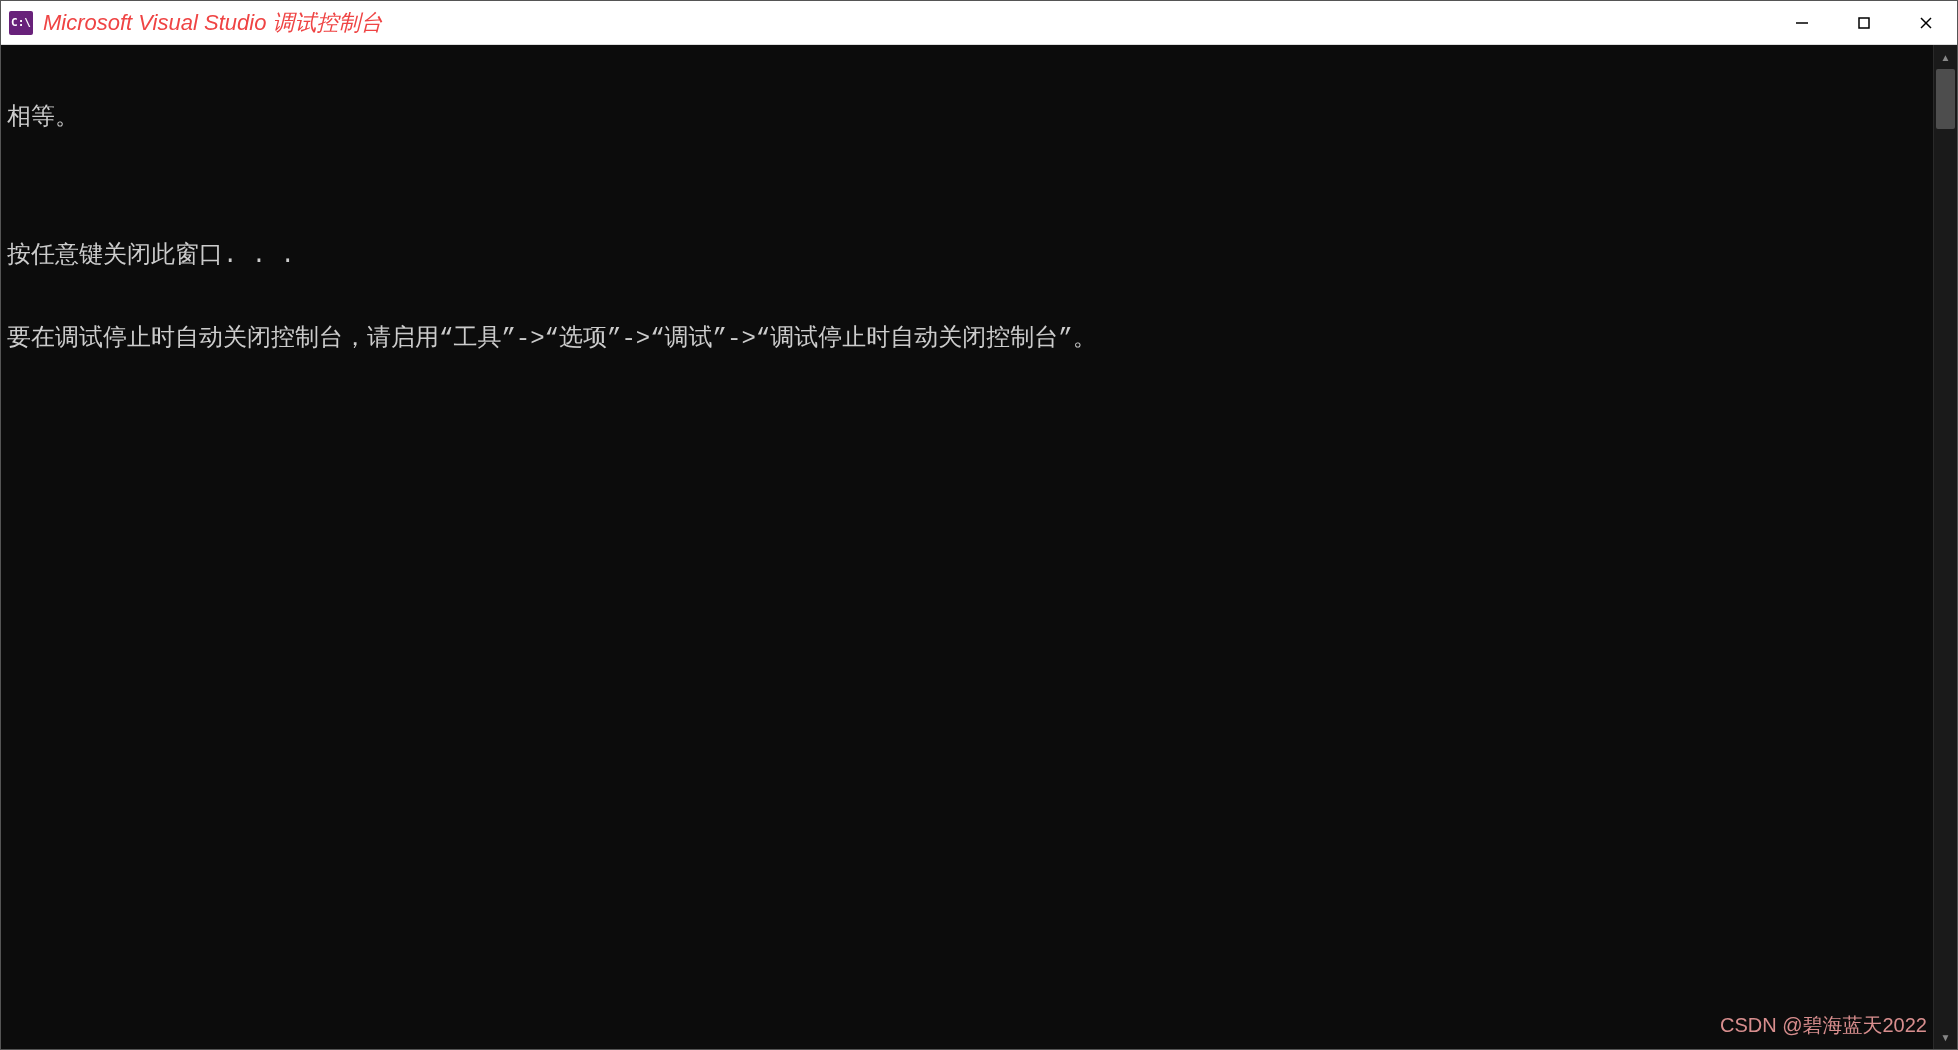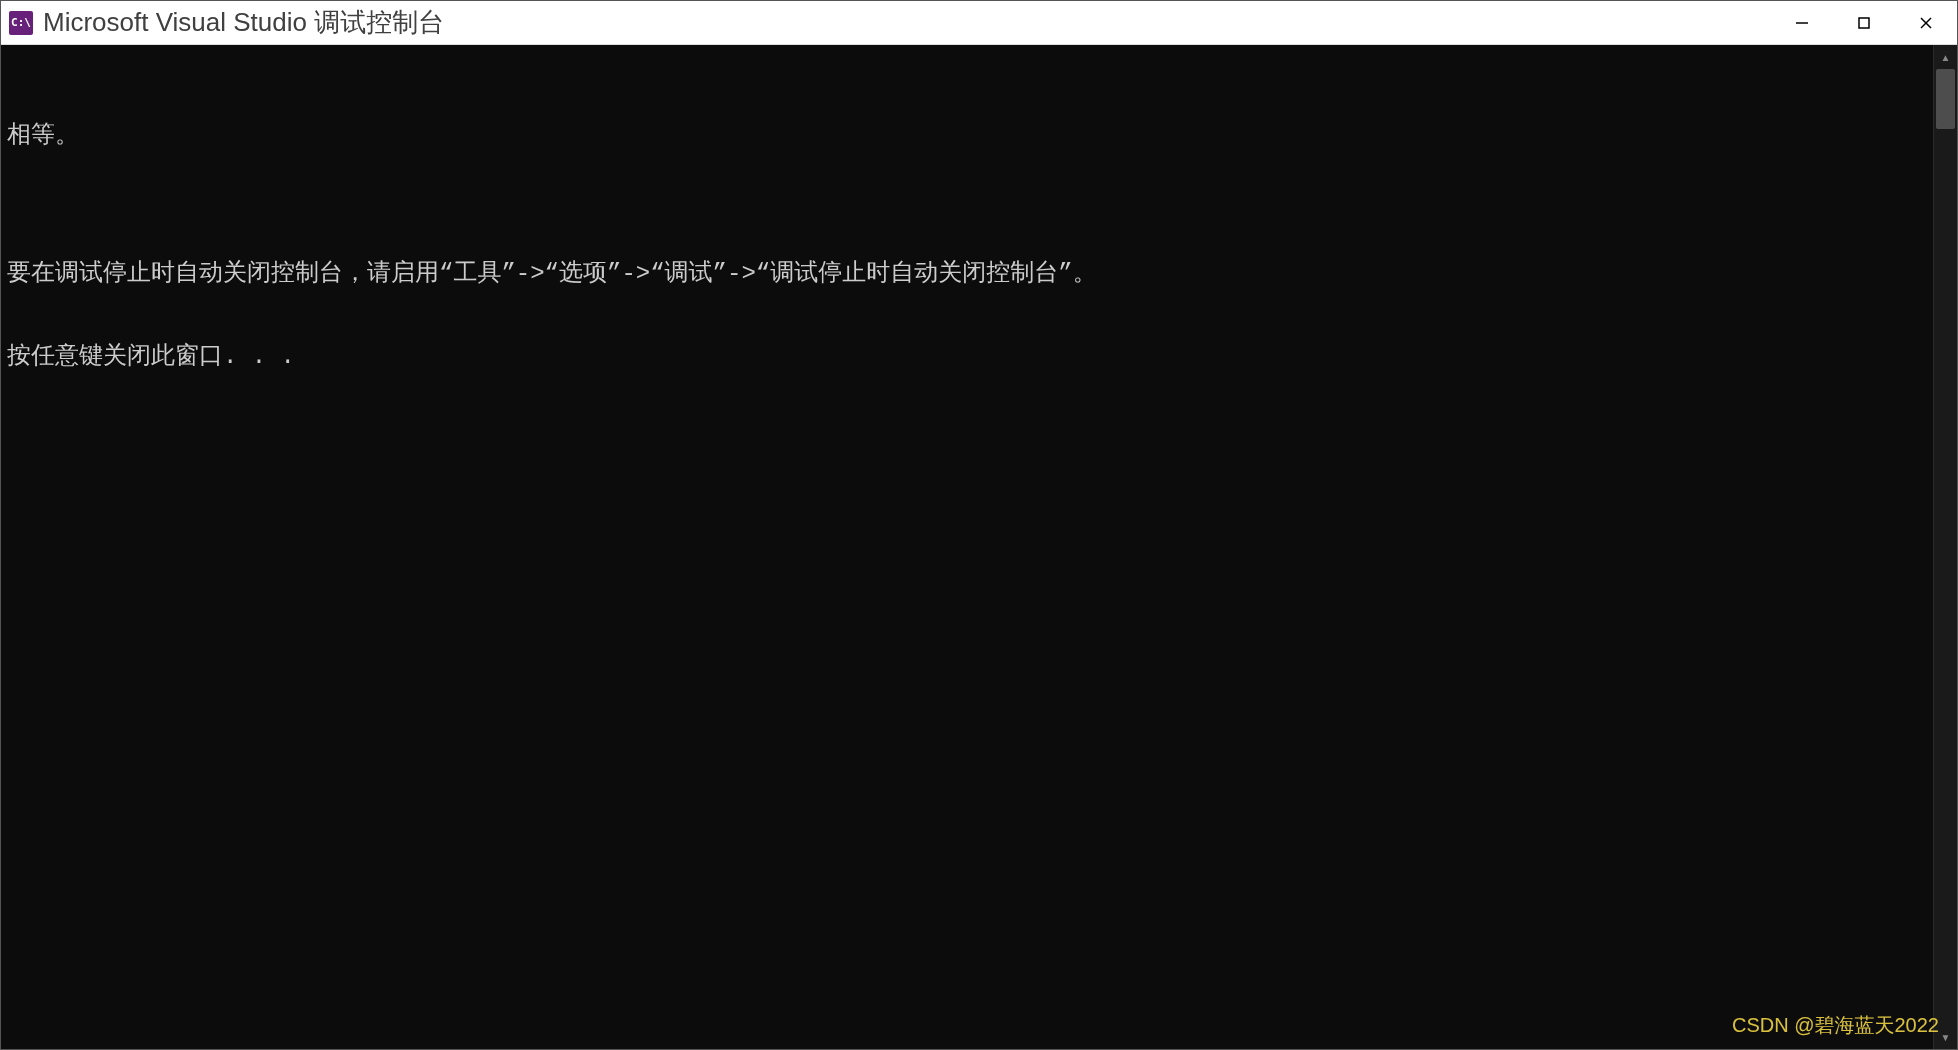--- a/index.html
+++ b/index.html
@@ -38,23 +38,24 @@
       margin-right: 10px;
       display: flex;
       align-items: center;
       justify-content: center;
       color: white;
       font-size: 11px;
       font-weight: bold;
       font-family: Consolas, monospace;
     }
     .title-text {
-      font-size: 26px;
-      color: #404040;
+      font-size: 22px;
+      color: #ef4444;
       flex: 1;
+      font-style: italic;
     }
     .win-controls {
       display: flex;
       height: 100%;
     }
     .win-btn {
       width: 62px;
       height: 100%;
       display: flex;
       align-items: center;
@@ -66,21 +67,21 @@
       height: 14px;
     }
     .console-area {
       flex: 1;
       background: #0c0c0c;
       position: relative;
       display: flex;
     }
     .console-content {
       flex: 1;
-      padding: 22px 6px;
+      padding: 4px 6px;
       font-family: "NSimSun", "SimSun", Consolas, "Courier New", monospace;
       font-size: 24px;
       line-height: 1.15;
       color: #cccccc;
       white-space: pre;
       overflow: hidden;
     }
     .console-line {
       display: block;
     }
@@ -109,22 +110,22 @@
       background: #4d4d4d;
       border-radius: 2px;
     }
     .scroll-arrow.down {
       position: absolute;
       bottom: 0;
     }
     .watermark {
       position: absolute;
       bottom: 10px;
-      right: 18px;
-      color: #fde047;
+      right: 30px;
+      color: #fca5a5;
       font-size: 20px;
       font-family: "Microsoft YaHei", sans-serif;
       opacity: 0.85;
       text-align: center;
     }
   </style>
 </head>
 <body>
 
 <div class="window">
@@ -147,22 +148,22 @@
             <line x1="2" y1="2" x2="12" y2="12" stroke="black" stroke-width="1.5"></line>
             <line x1="12" y1="2" x2="2" y2="12" stroke="black" stroke-width="1.5"></line>
           </svg>
       </div>
     </div>
   </div>
   <div class="console-area">
     <div class="console-content">
       <span class="console-line">相等。</span>
       <span class="console-line"></span>
+      <span class="console-line">按任意键关闭此窗口. . .</span>
       <span class="console-line">要在调试停止时自动关闭控制台，请启用“工具”-&gt;“选项”-&gt;“调试”-&gt;“调试停止时自动关闭控制台”。</span>
-      <span class="console-line">按任意键关闭此窗口. . .</span>
     </div>
     <div class="scrollbar">
       <div class="scroll-arrow up">▲</div>
       <div class="scroll-thumb"></div>
       <div class="scroll-arrow down">▼</div>
     </div>
     <div class="watermark">CSDN @碧海蓝天2022</div>
   </div>
 </div>
 

